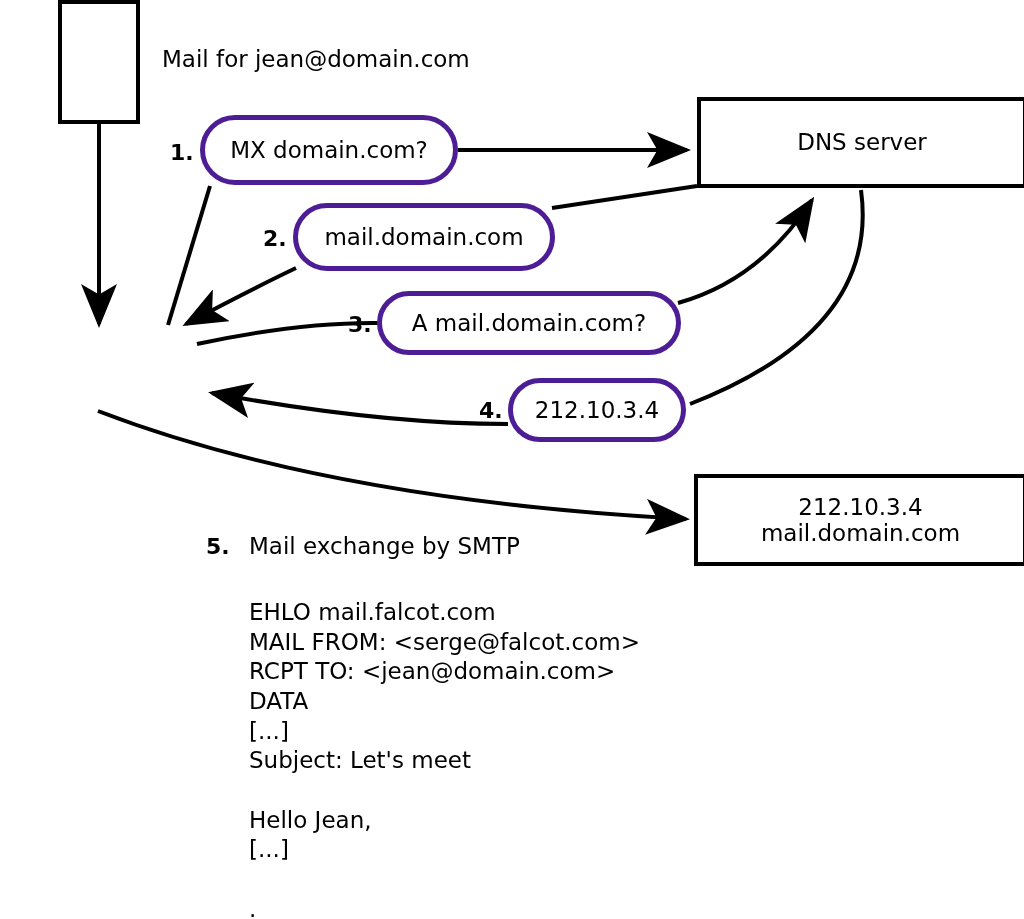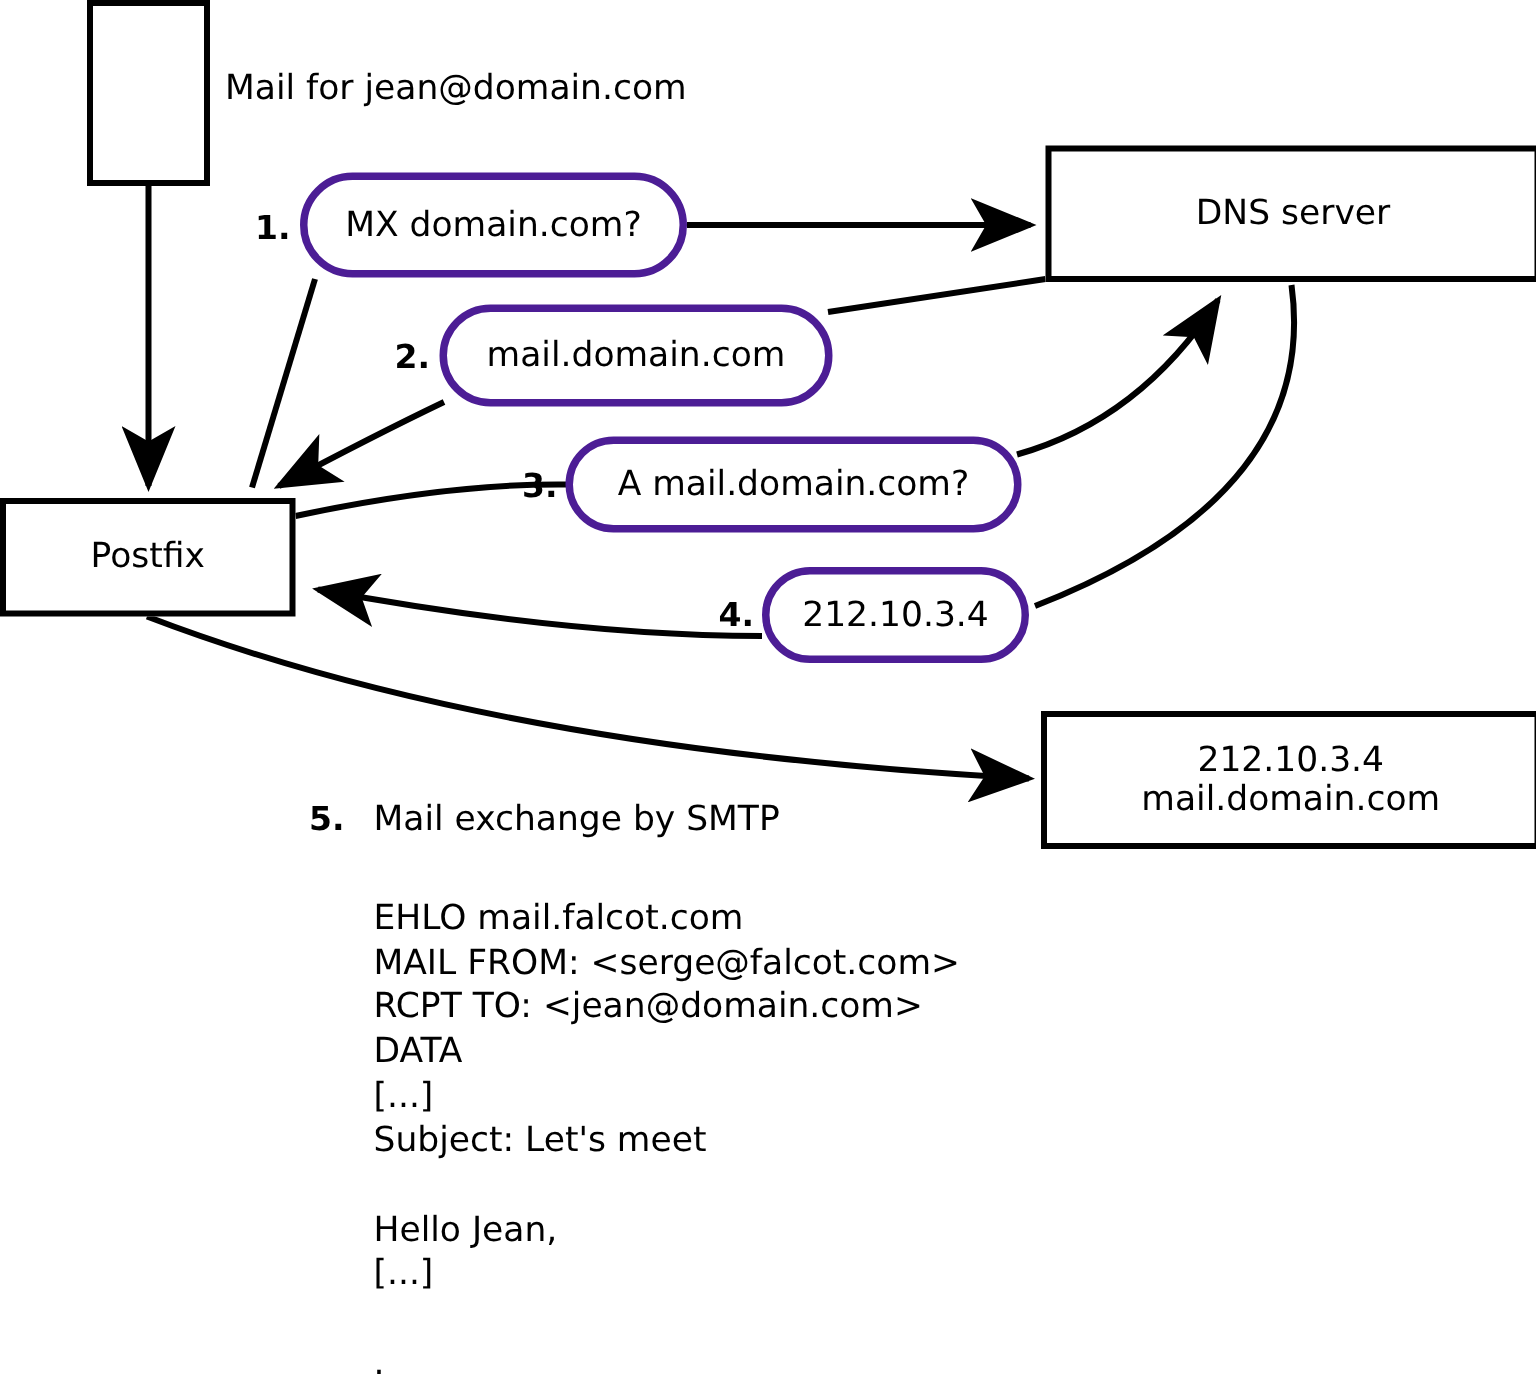--- a/index.html
+++ b/index.html
@@ -104,34 +104,31 @@
     <path d="M861,190 Q880,330 690,404" stroke="#000" stroke-width="4" fill="none"></path>
     <path d="M508,424 Q380,424 212,393" stroke="#000" stroke-width="4" fill="none" marker-end="url(#arrowhead)"></path>
 
     <path d="M98,411 Q330,500 686,519" stroke="#000" stroke-width="4" fill="none" marker-end="url(#arrowhead)"></path>
   </svg>
 
   <div class="node-box" id="node-source" style="left:58px; top:0px; width:82px; height:124px;">
     <span class="line"></span>
   </div>
 
-  <div class="node-box" id="node-postfix" style="left:0px; top:332px; width:197px; height:79px;">
-    <span class="line">Postfix</span>
-  </div>
 
   <div class="node-box" id="node-dns" style="left:697px; top:97px; width:330px; height:91px;">
     <span class="line">DNS server</span>
   </div>
 
   <div class="node-box" id="node-target" style="left:694px; top:474px; width:333px; height:92px;">
     <span class="line">212.10.3.4</span>
     <span class="line">mail.domain.com</span>
   </div>
 
-  <div class="plain-text" id="title-label" style="left:150px; top:46px;">Mail for jean@domain.com</div>
+  <div class="plain-text" id="title-label" style="left:162px; top:46px;">Mail for jean@domain.com</div>
 
   <div class="step-num" style="left:170px; top:140px;">1.</div>
   <div class="bubble" id="bubble-1" style="left:200px; top:115px; width:258px; height:70px;">MX domain.com?</div>
 
   <div class="step-num" style="left:263px; top:226px;">2.</div>
   <div class="bubble" id="bubble-2" style="left:293px; top:203px; width:262px; height:68px;">mail.domain.com</div>
 
   <div class="step-num" style="left:348px; top:312px;">3.</div>
   <div class="bubble" id="bubble-3" style="left:377px; top:291px; width:304px; height:64px;">A mail.domain.com?</div>
 

